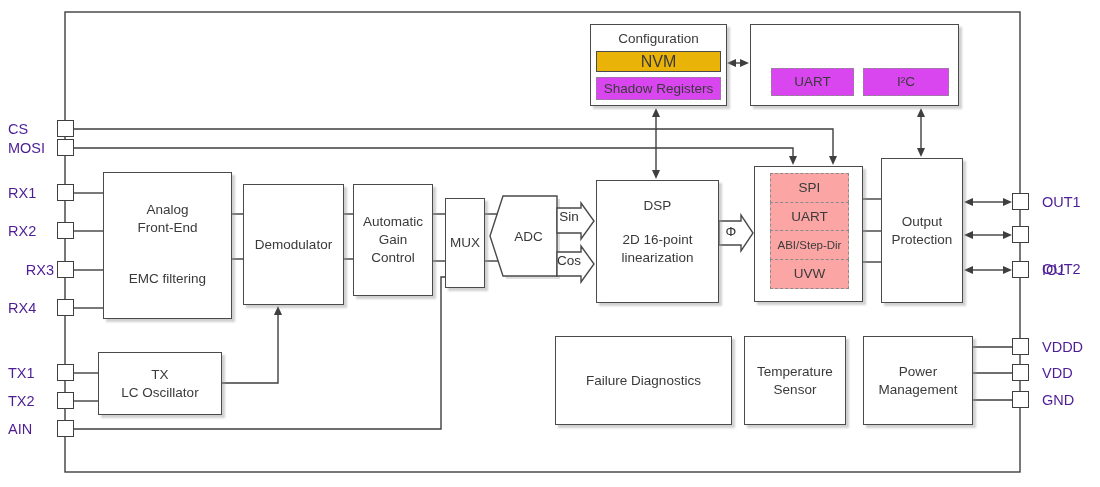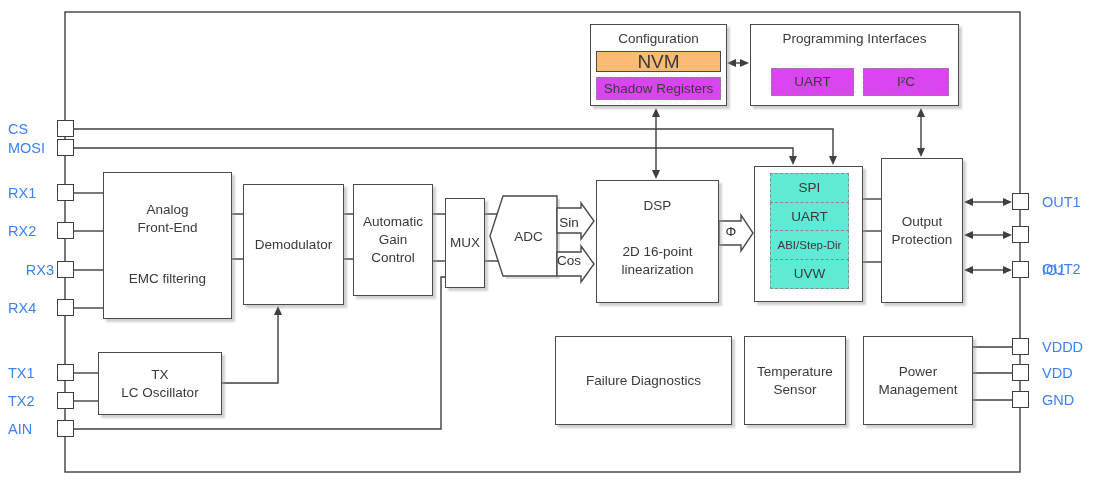--- a/index.html
+++ b/index.html
@@ -10,40 +10,40 @@
   .stage svg.wires { position:absolute; left:0; top:0; z-index:1; }
   .blk {
     position:absolute; z-index:2; background:#ffffff;
     border:1.4px solid #4a4a4a; box-sizing:border-box;
     display:flex; flex-direction:column; align-items:center; justify-content:center;
     text-align:center; font-size:13.5px; line-height:1.32;
     box-shadow:2.5px 2.5px 2px rgba(150,150,150,.45);
   }
   .sub-solid {
     position:absolute; box-sizing:border-box; border:1.3px solid #4a4a4a;
-    display:flex; align-items:center; justify-content:center; font-size:19px; background:#fdba74;
+    display:flex; align-items:center; justify-content:center; font-size:16px; background:#eab308;
   }
   .sub-dashed {
     position:absolute; box-sizing:border-box; border:1.3px dashed #8a8a8a;
     display:flex; align-items:center; justify-content:center; font-size:13.5px; background:#d946ef;
   }
   .if-rows { position:absolute; left:15px; top:6px; width:79px; }
   .if-row {
     box-sizing:border-box; border:1.3px dashed #8a8a8a; height:30px; margin-top:-1.3px;
-    display:flex; align-items:center; justify-content:center; font-size:13.5px; background:#5eead4;
+    display:flex; align-items:center; justify-content:center; font-size:13.5px; background:#fca5a5;
   }
   .if-row:first-child { margin-top:0; }
   .if-row:nth-child(3) { font-size:11.5px; }
   .blk-title { position:absolute; top:5px; left:0; right:0; text-align:center; font-size:13.5px; }
   .pin {
     position:absolute; z-index:3; width:15px; height:15px; background:#ffffff;
     border:1.5px solid #3f3f3f; box-sizing:content-box;
   }
   .pinlabel {
-    position:absolute; z-index:3; height:18px; line-height:18px; font-size:14.5px; color:#3b82f6;
+    position:absolute; z-index:3; height:18px; line-height:18px; font-size:14.5px; color:#4c1d95;
   }
   .pinlabel.left { left:8px; width:46px; text-align:left; }
   .pinlabel.right { left:1042px; width:58px; text-align:left; }
   .siglabel {
     position:absolute; z-index:3; font-size:13.5px; color:#333; text-align:center;
   }
 </style>
 </head>
 <body>
 
@@ -139,31 +139,30 @@
   </div>
 
   <div class="blk" style="left:445px; top:198px; width:40px; height:90px;">
     <div>MUX</div>
   </div>
 
   <div style="position:absolute; z-index:2; left:500px; top:196px; width:57px; height:80px; display:flex; align-items:center; justify-content:center; font-size:13.5px;">ADC</div>
 
   <div class="blk" style="left:596px; top:180px; width:123px; height:123px; justify-content:flex-start; padding:16px 14px 0;">
     <div>DSP</div>
-    <div style="margin-top:28px;">2D 16-point linearization</div>
+    <div style="margin-top:16px;">2D 16-point linearization</div>
   </div>
 
   <div class="blk" style="left:590px; top:24px; width:137px; height:82px;">
     <div class="blk-title">Configuration</div>
     <div class="sub-solid" style="left:5px; right:5px; top:26px; height:21px;">NVM</div>
     <div class="sub-dashed" style="left:5px; right:5px; top:52px; height:23px;">Shadow Registers</div>
   </div>
 
   <div class="blk" style="left:750px; top:24px; width:209px; height:82px;">
-    <div class="blk-title">Programming Interfaces</div>
     <div class="sub-dashed" style="left:20px; top:43px; width:83px; height:28px;">UART</div>
     <div class="sub-dashed" style="left:112px; top:43px; width:86px; height:28px;">I²C</div>
   </div>
 
   <div class="blk" style="left:754px; top:166px; width:109px; height:136px;">
     <div class="if-rows">
       <div class="if-row">SPI</div>
       <div class="if-row">UART</div>
       <div class="if-row">ABI/Step-Dir</div>
       <div class="if-row">UVW</div>
@@ -184,21 +183,21 @@
   </div>
 
   <div class="blk" style="left:744px; top:336px; width:102px; height:89px; padding:0 4px;">
     <div>Temperature Sensor</div>
   </div>
 
   <div class="blk" style="left:863px; top:336px; width:110px; height:89px; padding:0 4px;">
     <div>Power Management</div>
   </div>
 
-  <div class="siglabel" style="left:556px; top:215px; width:26px;">Sin</div>
+  <div class="siglabel" style="left:556px; top:209px; width:26px;">Sin</div>
   <div class="siglabel" style="left:556px; top:253px; width:26px;">Cos</div>
   <div class="siglabel" style="left:721px; top:224px; width:20px;">Φ</div>
 
   <div class="pin" style="left:57px; top:120px;"></div>
   <div class="pin" style="left:57px; top:139px;"></div>
   <div class="pin" style="left:57px; top:184px;"></div>
   <div class="pin" style="left:57px; top:222px;"></div>
   <div class="pin" style="left:57px; top:261px;"></div>
   <div class="pin" style="left:57px; top:299px;"></div>
   <div class="pin" style="left:57px; top:364px;"></div>

